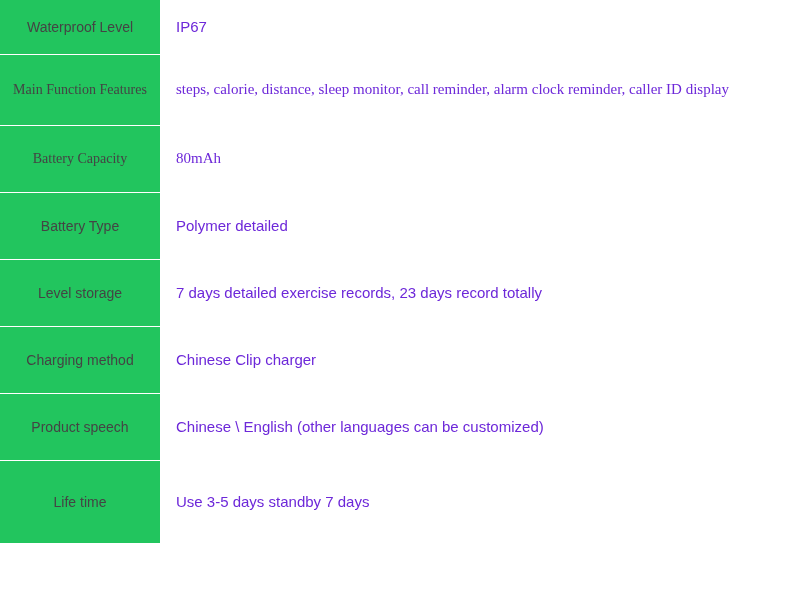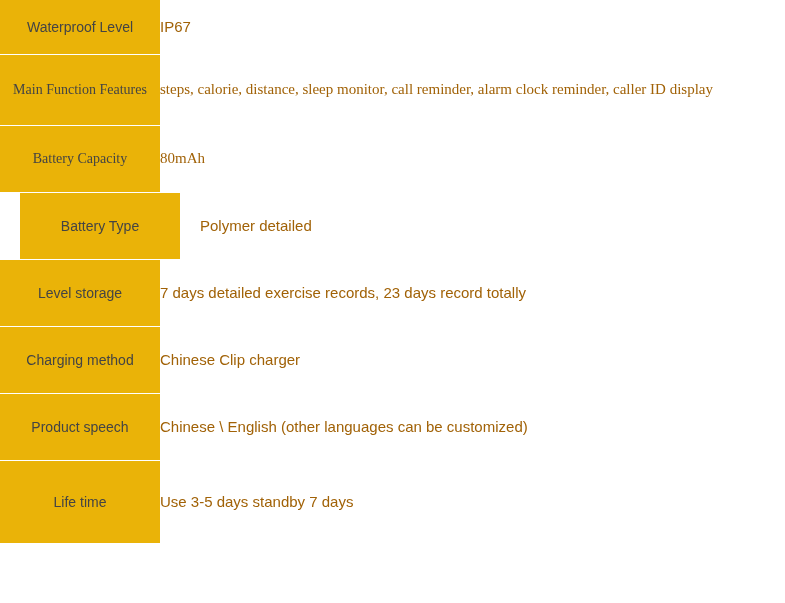--- a/index.html
+++ b/index.html
@@ -18,44 +18,44 @@
     width: 100%;
     border-collapse: collapse;
   }
   .spec-row {
     display: flex;
     border-bottom: 1px solid #ffffff;
   }
   .spec-label {
     width: 160px;
     min-width: 160px;
-    background: #eab308;
+    background: #22c55e;
     color: #444444;
     font-size: 14px;
     display: flex;
     align-items: center;
     justify-content: center;
     text-align: center;
     padding: 24px 10px;
     line-height: 1.3;
   }
   .spec-value {
     flex: 1;
     background: #ffffff;
-    color: #a16207;
+    color: #6d28d9;
     font-size: 15px;
     display: flex;
     align-items: center;
-    padding: 8px 0;
+    padding: 8px 16px;
     line-height: 1.3;
   }
   .row-0 .spec-label, .row-0 .spec-value { height: 54px; }
   .row-1 .spec-label, .row-1 .spec-value { height: 70px; font-family: Liberation Serif, serif; }
   .row-2 .spec-label, .row-2 .spec-value { height: 66px; font-family: Liberation Serif, serif; }
-  .row-3 .spec-label, .row-3 .spec-value { height: 66px; margin-left: 20px; }
+  .row-3 .spec-label, .row-3 .spec-value { height: 66px; }
   .row-4 .spec-label, .row-4 .spec-value { height: 66px; }
   .row-5 .spec-label, .row-5 .spec-value { height: 66px; }
   .row-6 .spec-label, .row-6 .spec-value { height: 66px; }
   .row-7 .spec-label, .row-7 .spec-value { height: 66px; }
   .row-8 .spec-label, .row-8 .spec-value { height: 82px; }
 </style>
 </head>
 <body>
 
 <div class="spec-table">

